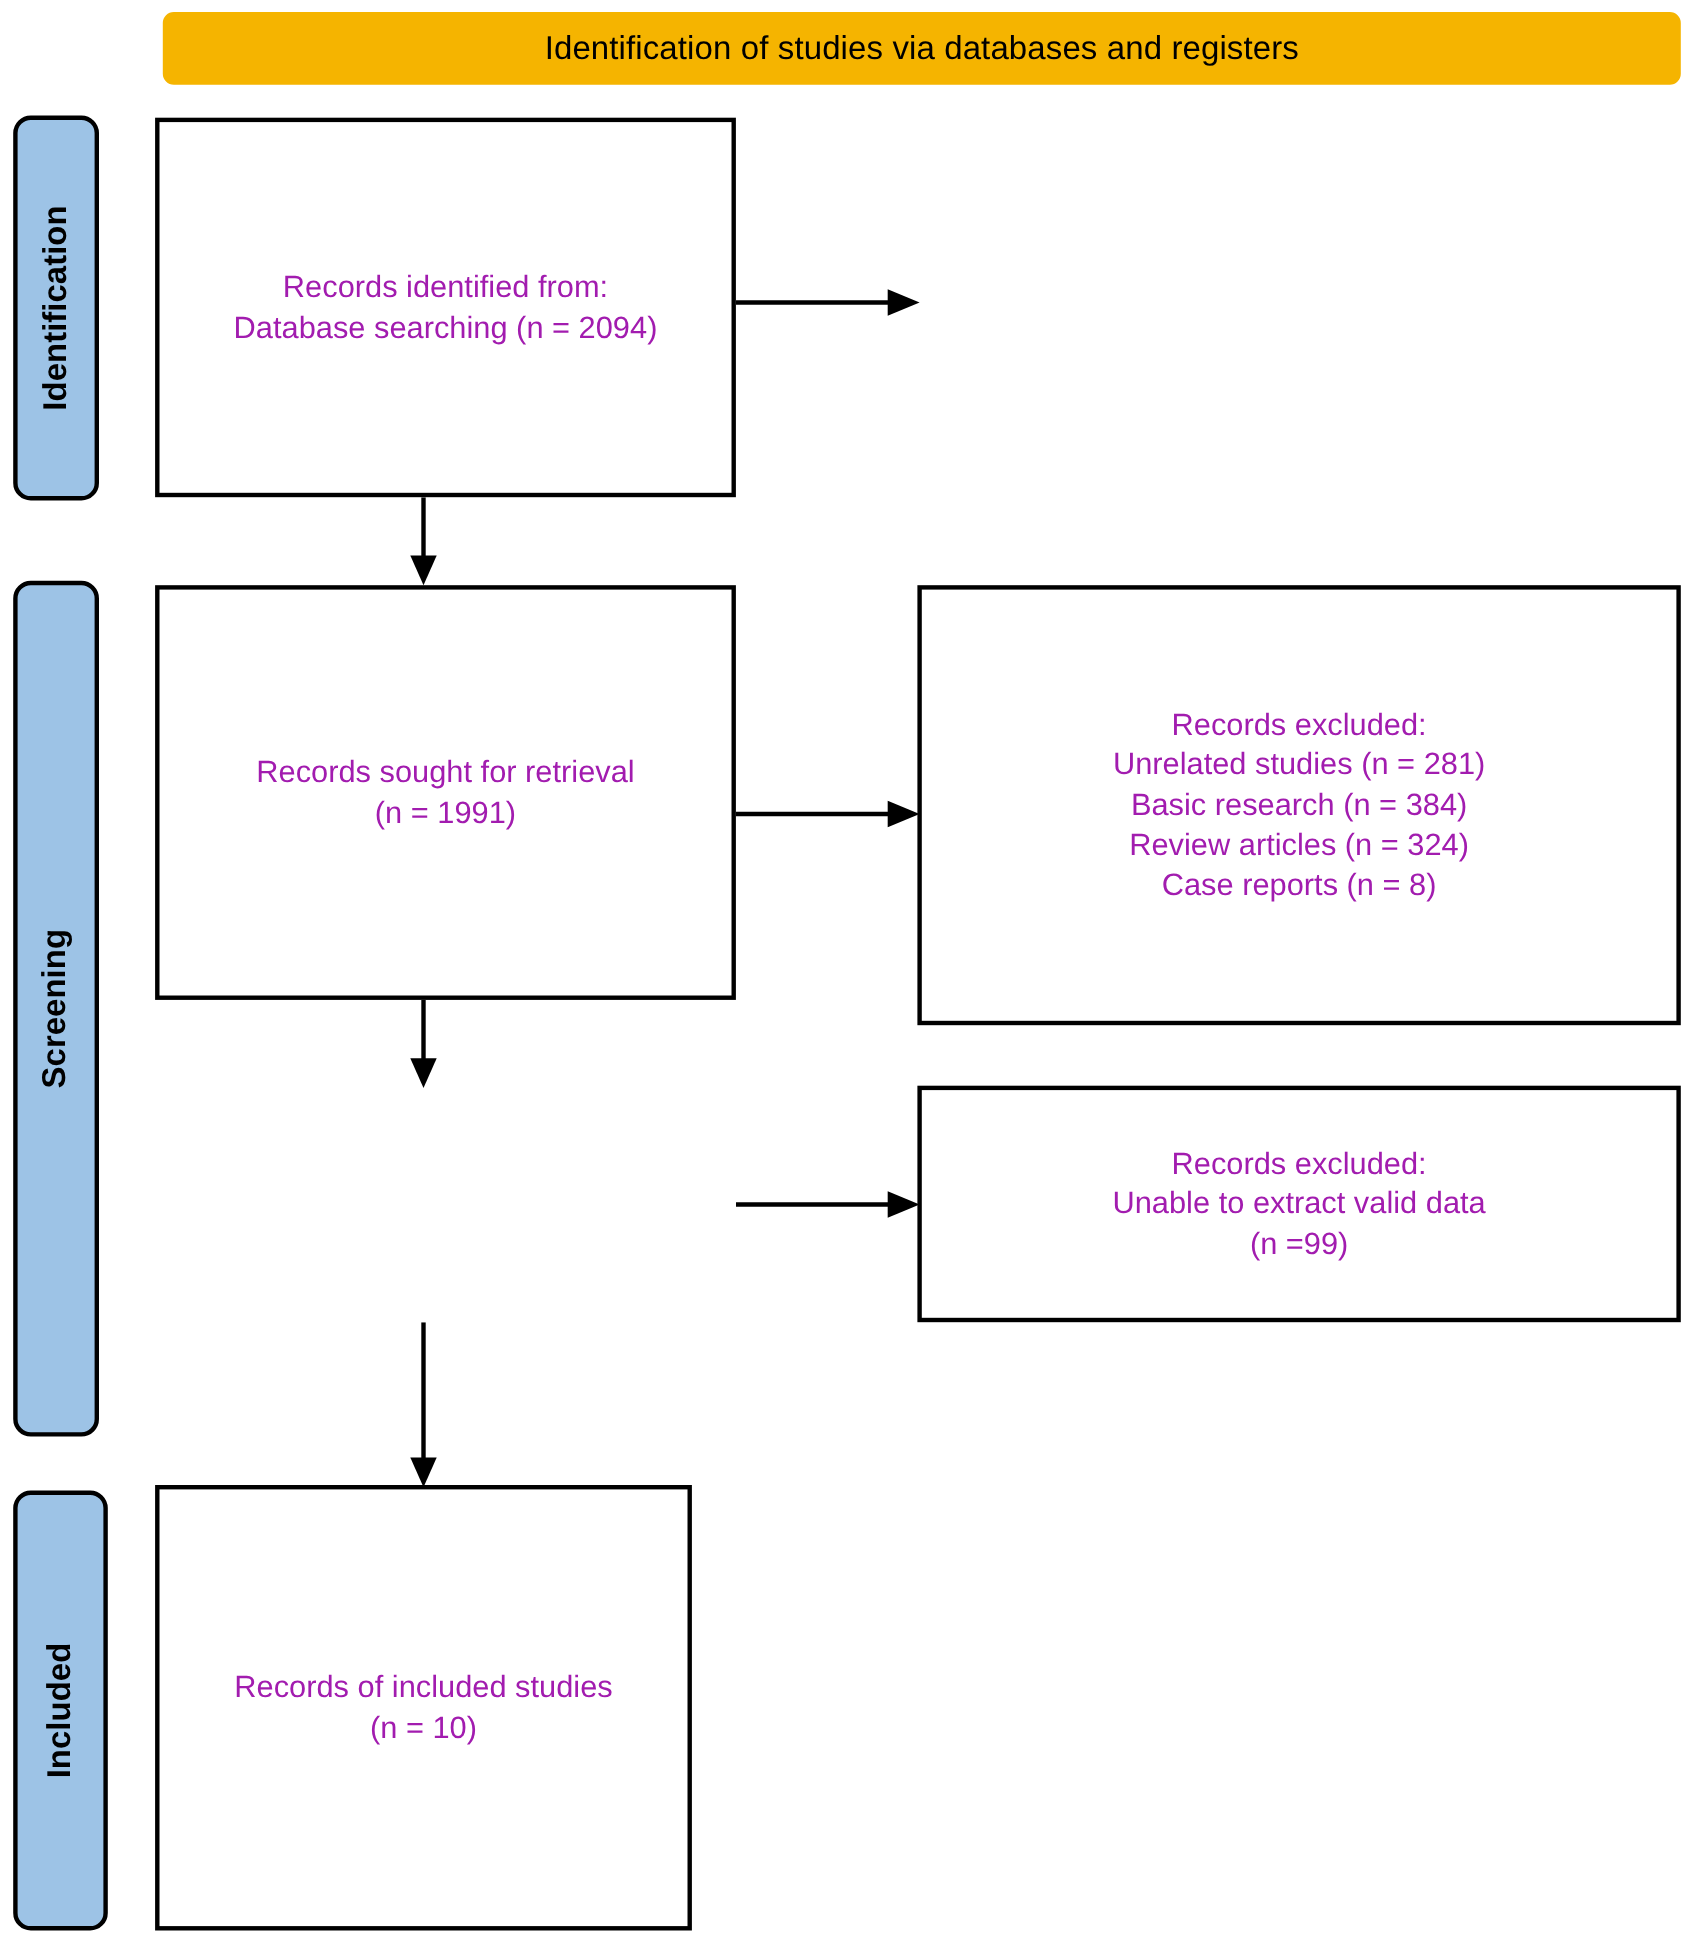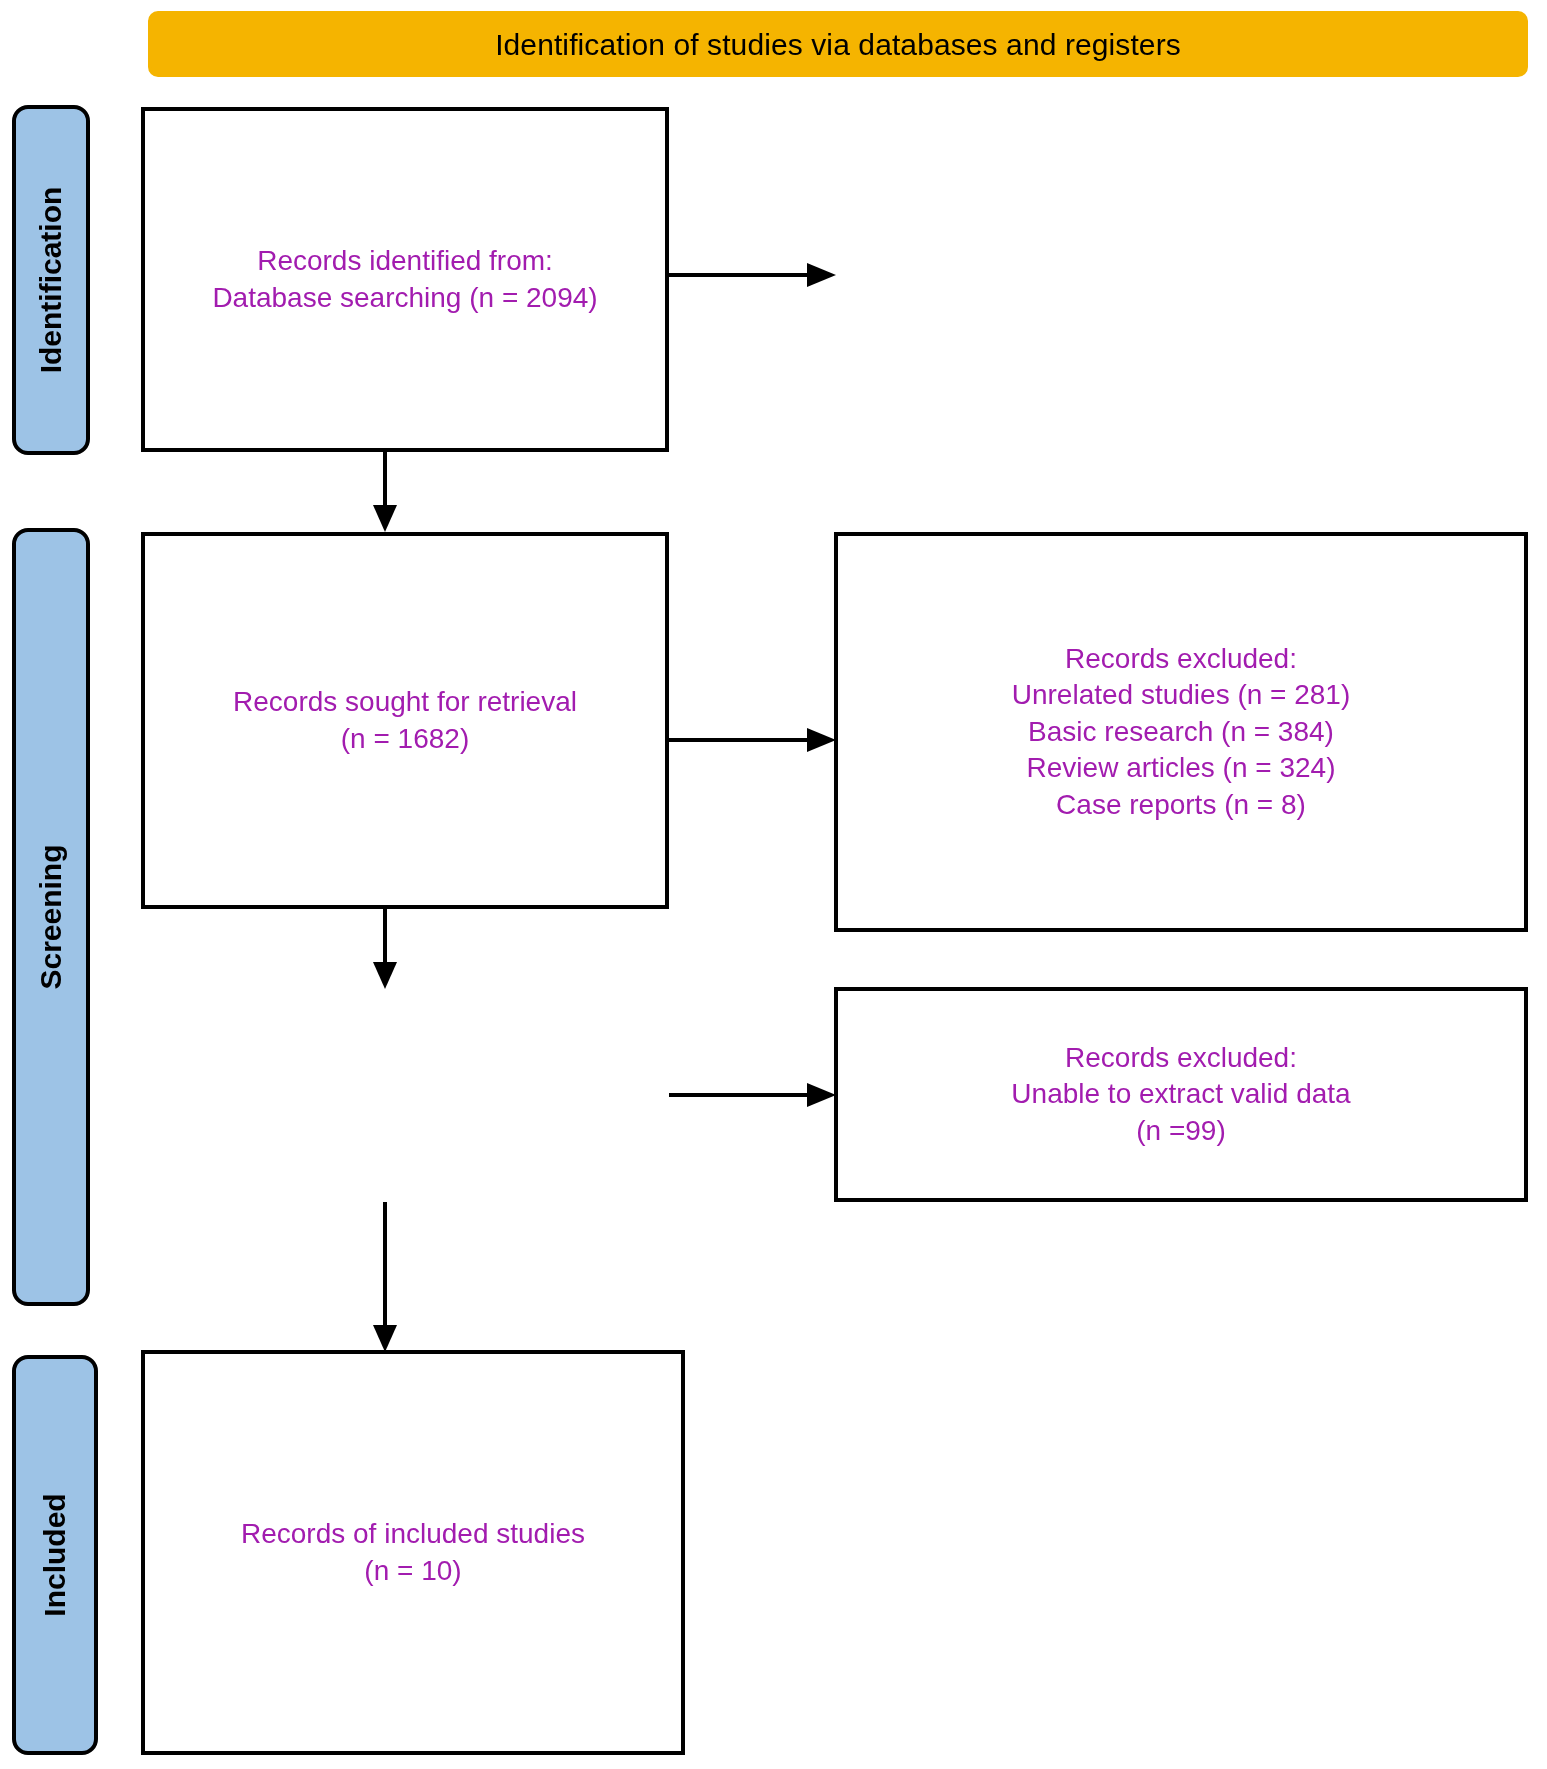--- a/index.html
+++ b/index.html
@@ -84,21 +84,21 @@
     text-align: center;
     white-space: pre-line;
   }
 
   #box-records-identified   { left: 141px; top: 107px;  width: 528px; height: 345px; }
   #box-duplicates-removed   { left: 834px; top: 107px;  width: 694px; height: 345px; }
   #box-records-sought       { left: 141px; top: 532px;  width: 528px; height: 377px; }
   #box-records-excluded-1   { left: 834px; top: 532px;  width: 694px; height: 400px; }
   #box-records-assessed     { left: 141px; top: 987px;  width: 528px; height: 215px; }
   #box-records-excluded-2   { left: 834px; top: 987px;  width: 694px; height: 215px; }
-  #box-records-included     { left: 141px; top: 1350px; width: 544px; height: 405px; }
+  #box-records-included     { left: 141px; top: 1350px; width: 488px; height: 405px; }
 
   
   .connector {
     position: absolute;
   }
   .connector svg { display: block; }
 </style>
 </head>
 <body>
 
@@ -119,21 +119,21 @@
   </div>
 
   <div class="flow-box" id="box-records-identified">
     <span class="box-text">Records identified from:
 Database searching (n = 2094)</span>
   </div>
 
 
   <div class="flow-box" id="box-records-sought">
     <span class="box-text">Records sought for retrieval
-(n = 1682)</span>
+(n = 1991)</span>
   </div>
 
   <div class="flow-box" id="box-records-excluded-1">
     <span class="box-text">Records excluded:
 Unrelated studies (n = 281)
 Basic research (n = 384)
 Review articles (n = 324)
 Case reports (n = 8)</span>
   </div>
 

